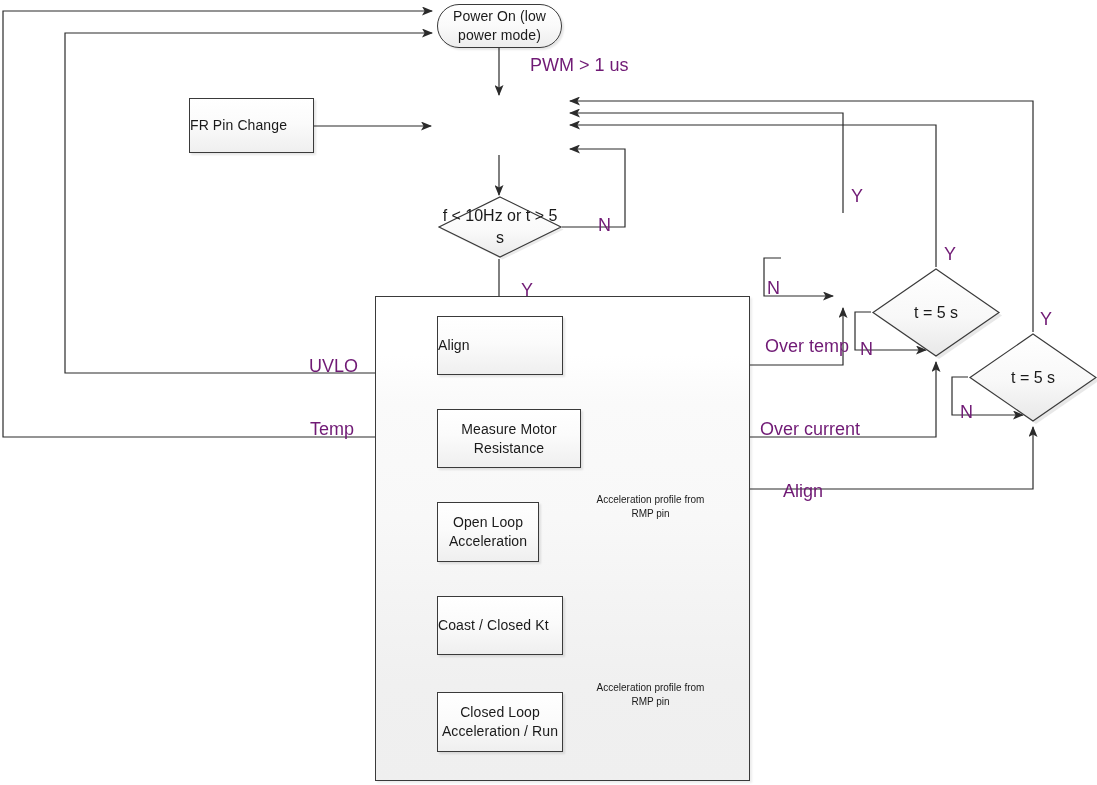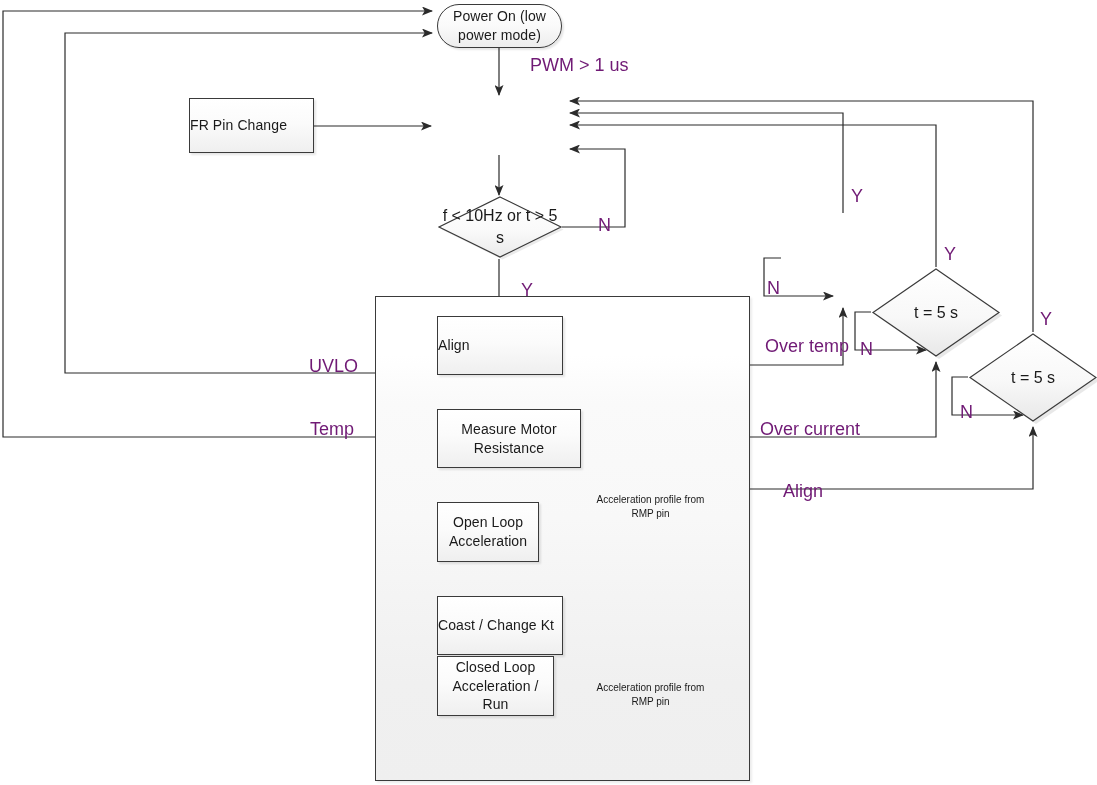--- a/index.html
+++ b/index.html
@@ -116,24 +116,24 @@
 
   <div class="node box" style="left:437px;top:409px;width:144px;height:59px;">
     <span>Measure Motor Resistance</span>
   </div>
 
   <div class="node box" style="left:437px;top:502px;width:102px;height:60px;">
     <span>Open Loop Acceleration</span>
   </div>
 
   <div class="node box" style="left:437px;top:596px;width:126px;height:59px;">
-    <span>Coast / Change Kt</span>
+    <span>Coast / Closed Kt</span>
   </div>
 
-  <div class="node box" style="left:437px;top:656px;width:117px;height:60px;">
+  <div class="node box" style="left:437px;top:692px;width:126px;height:60px;">
     <span>Closed Loop Acceleration / Run</span>
   </div>
 
 
   <div class="diamond-wrap" style="left:871px;top:267px;width:130px;height:91px;">
     <svg width="130" height="91" viewBox="0 0 130 91" xmlns="http://www.w3.org/2000/svg">
       <defs>
           <linearGradient id="dg3" x1="0" y1="0" x2="0" y2="1">
         <stop offset="0%" stop-color="#ffffff"></stop>
             <stop offset="55%" stop-color="#f8f8f8"></stop>

